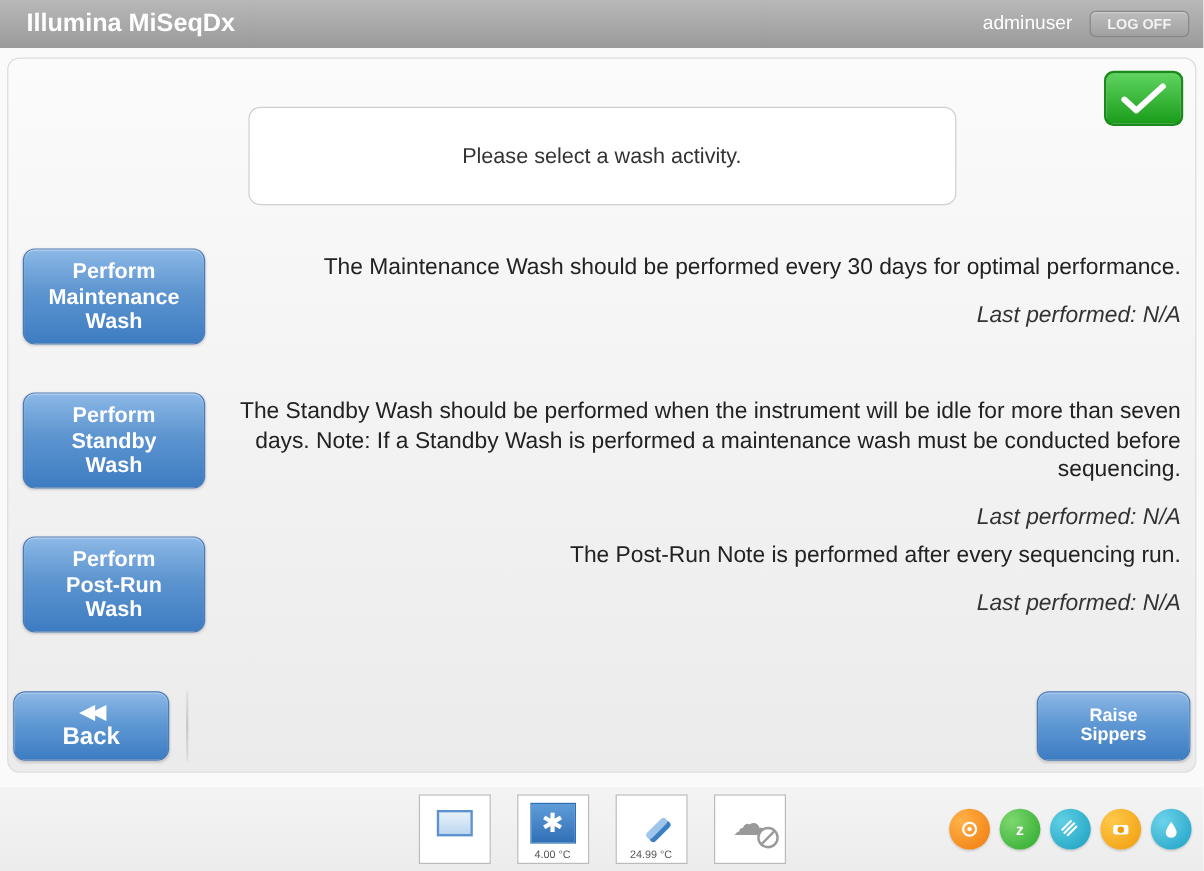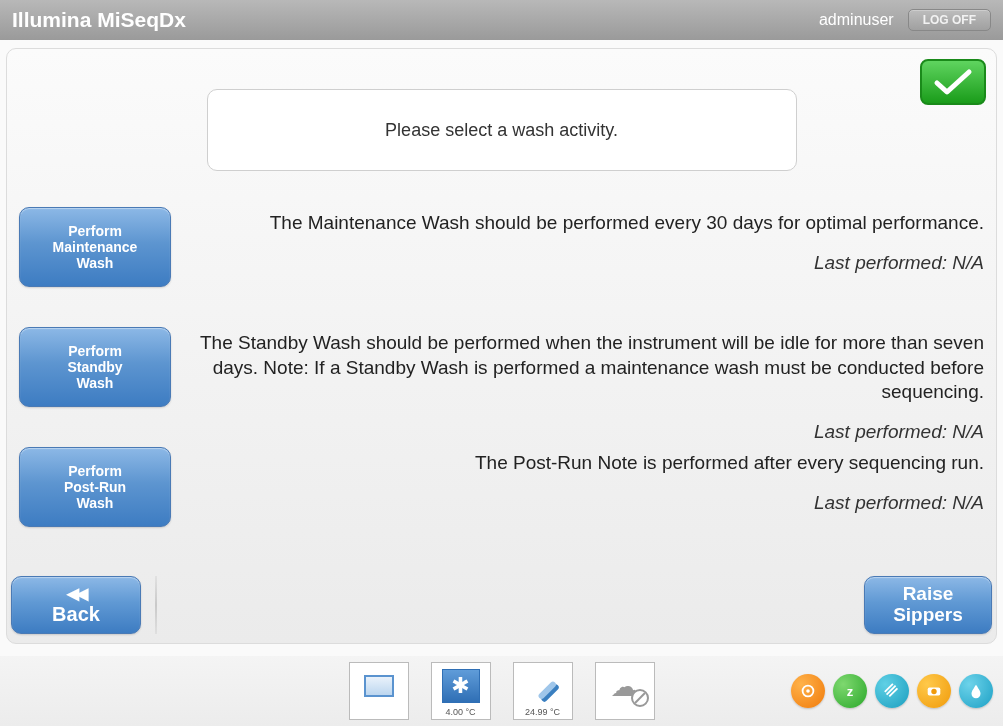--- a/index.html
+++ b/index.html
@@ -15,21 +15,21 @@
   .header {
     height: 40px;
     background: linear-gradient(to bottom, #b8b8b8 0%, #9a9a9a 100%);
     display: flex;
     align-items: center;
     padding: 0 12px;
     color: #fff;
     font-size: 21px;
     font-weight: 600;
   }
-  .header-title { flex: 1; }
+  .header-title { flex: 1; margin-left: 10px; }
   .header-user {
     font-size: 16px;
     font-weight: 400;
     margin-right: 14px;
   }
   .logoff-btn {
     background: linear-gradient(to bottom, #bdbdbd, #a0a0a0);
     border: 1px solid #888;
     border-radius: 5px;
     padding: 3px 14px;
@@ -89,21 +89,21 @@
   .wash-row.r2 { top: 278px; }
   .wash-row.r3 { top: 398px; }
 
   .wash-btn {
     width: 152px;
     height: 80px;
     border-radius: 10px;
     border: 1px solid #4a7ab5;
     background: linear-gradient(to bottom, #8cb8e6 0%, #5d95d0 45%, #3d7cc2 100%);
     color: #fff;
-    font-size: 14px;
+    font-size: 18px;
     font-weight: 600;
     line-height: 1.15;
     display: flex;
     align-items: center;
     justify-content: center;
     text-align: center;
     cursor: pointer;
     box-shadow: inset 0 1px 1px rgba(255,255,255,0.4), 0 1px 2px rgba(0,0,0,0.15);
     flex-shrink: 0;
   }
@@ -144,21 +144,21 @@
     justify-content: center;
     cursor: pointer;
     box-shadow: inset 0 1px 1px rgba(255,255,255,0.4), 0 1px 2px rgba(0,0,0,0.15);
   }
   .back-btn { width: 130px; height: 58px; font-size: 20px; line-height: 1; }
   .back-btn .arrows { font-size: 16px; letter-spacing: -3px; margin-bottom: 2px;}
   .divider {
     width: 2px; height: 58px;
     background: linear-gradient(to bottom, rgba(0,0,0,0.05), rgba(0,0,0,0.15), rgba(0,0,0,0.05));
   }
-  .raise-btn { width: 128px; height: 58px; font-size: 19px; line-height: 1.1; margin-left: auto; }
+  .raise-btn { width: 128px; height: 58px; font-size: 15px; line-height: 1.1; margin-left: auto; }
 
   
   .footer {
     position: absolute;
     left: 0; right: 0; bottom: 0;
     height: 70px;
     background: linear-gradient(to bottom, #f4f4f4, #ececec);
     display: flex;
     align-items: center;
     padding: 0 10px;

